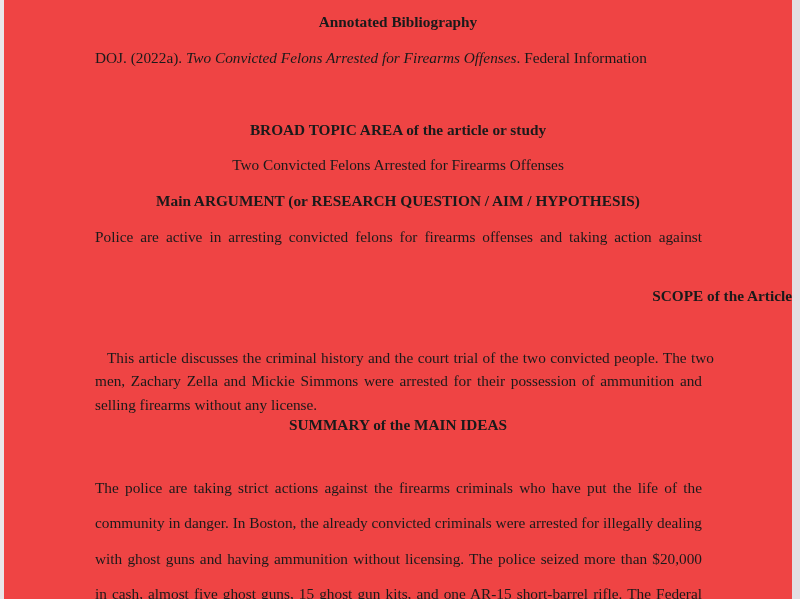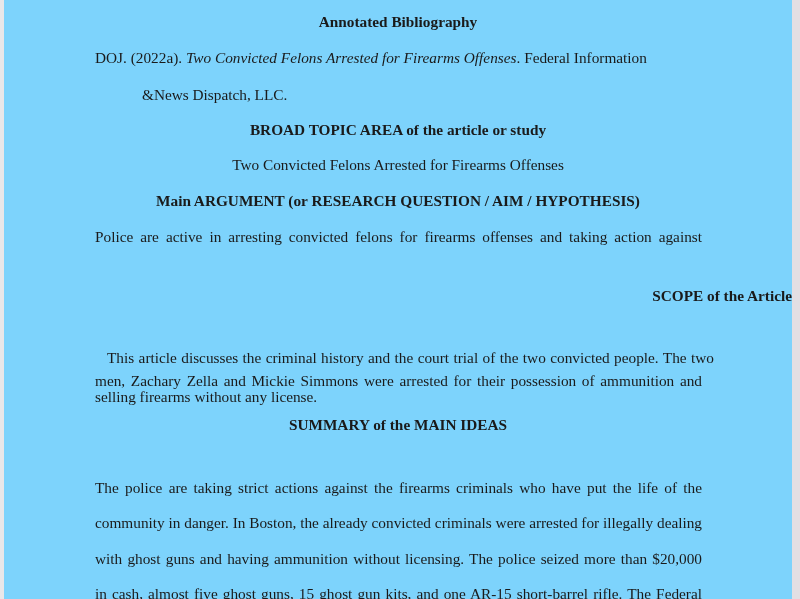--- a/index.html
+++ b/index.html
@@ -16,21 +16,21 @@
       height: 599px;
       overflow: hidden;
       background: #e8e6e8;
     }
     .page {
       position: absolute;
       left: 4px;
       top: 0;
       width: 788px;
       height: 599px;
-      background: #7dd3fc;
+      background: #ef4444;
       font-family: "Liberation Serif", "DejaVu Serif", serif;
       color: #1a1a1a;
       font-size: 15.3px;
     }
     .line {
       position: absolute;
       white-space: nowrap;
       line-height: 20px;
     }
     .center {
@@ -70,32 +70,31 @@
 
 <div class="viewport">
   <div class="left-gutter"></div>
   <div class="page">
 
     <div class="line center bold" style="top:12px;">Annotated Bibliography</div>
 
     <div class="line left" style="top:48px;">
       <span>DOJ. (2022a). </span><i>Two Convicted Felons Arrested for Firearms Offenses</i><span>. Federal Information</span>
     </div>
-    <div class="line hang" style="top:85px;">&amp;News Dispatch, LLC.</div>
 
     <div class="line center bold" style="top:120px;">BROAD TOPIC AREA of the article or study</div>
     <div class="line center" style="top:155px;">Two Convicted Felons Arrested for Firearms Offenses</div>
 
     <div class="line center bold" style="top:191px;">Main ARGUMENT (or RESEARCH QUESTION / AIM / HYPOTHESIS)</div>
     <div class="line just" style="top:227px;">Police are active in arresting convicted felons for firearms offenses and taking action against</div>
 
     <div class="line center bold" style="top:286px;text-align:right;">SCOPE of the Article</div>
     <div class="line just" style="top:348px;margin-left:12px;">This article discusses the criminal history and the court trial of the two convicted people. The two</div>
     <div class="line just" style="top:371px;">men, Zachary Zella and Mickie Simmons were arrested for their possession of ammunition and</div>
-    <div class="line left" style="top:387px;">selling firearms without any license.</div>
+    <div class="line left" style="top:395px;">selling firearms without any license.</div>
 
     <div class="line center bold" style="top:415px;">SUMMARY of the MAIN IDEAS</div>
     <div class="line just" style="top:478px;">The police are taking strict actions against the firearms criminals who have put the life of the</div>
     <div class="line just" style="top:513px;">community in danger. In Boston, the already convicted criminals were arrested for illegally dealing</div>
     <div class="line just" style="top:549px;">with ghost guns and having ammunition without licensing. The police seized more than $20,000</div>
     <div class="line just" style="top:584px;">in cash, almost five ghost guns, 15 ghost gun kits, and one AR-15 short-barrel rifle. The Federal</div>
 
   </div>
   <div class="right-gutter"></div>
 </div>

